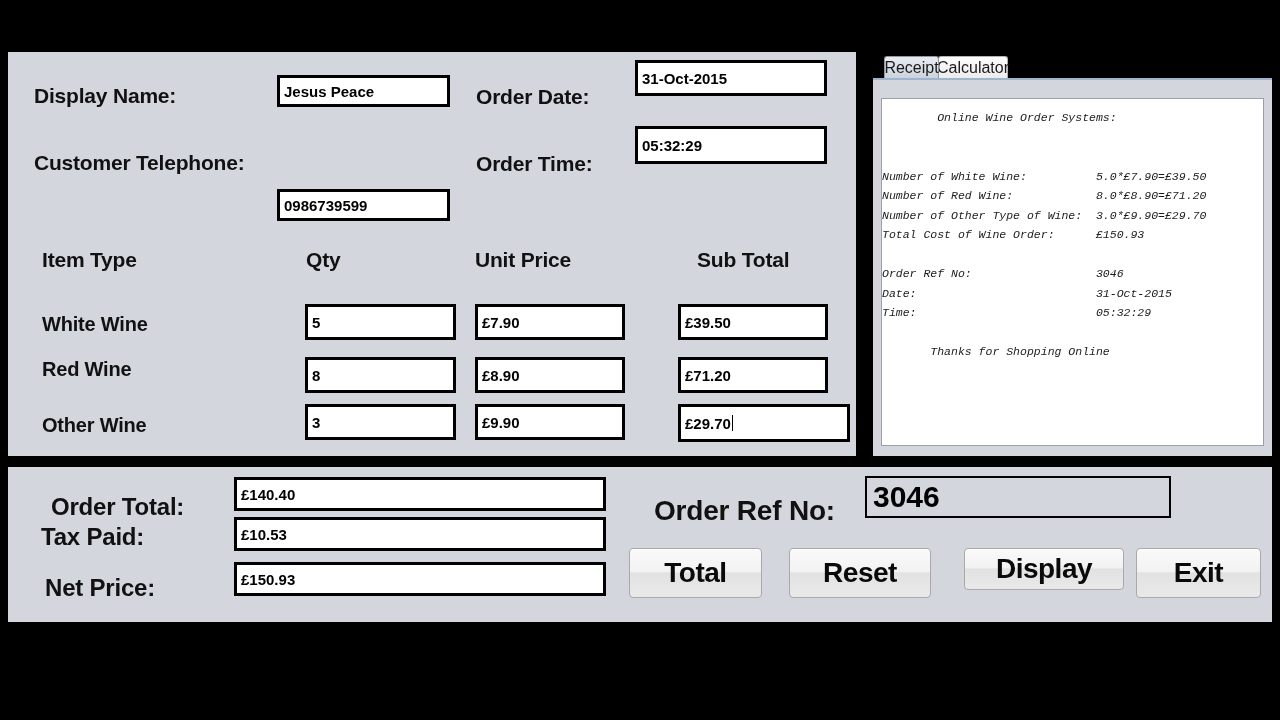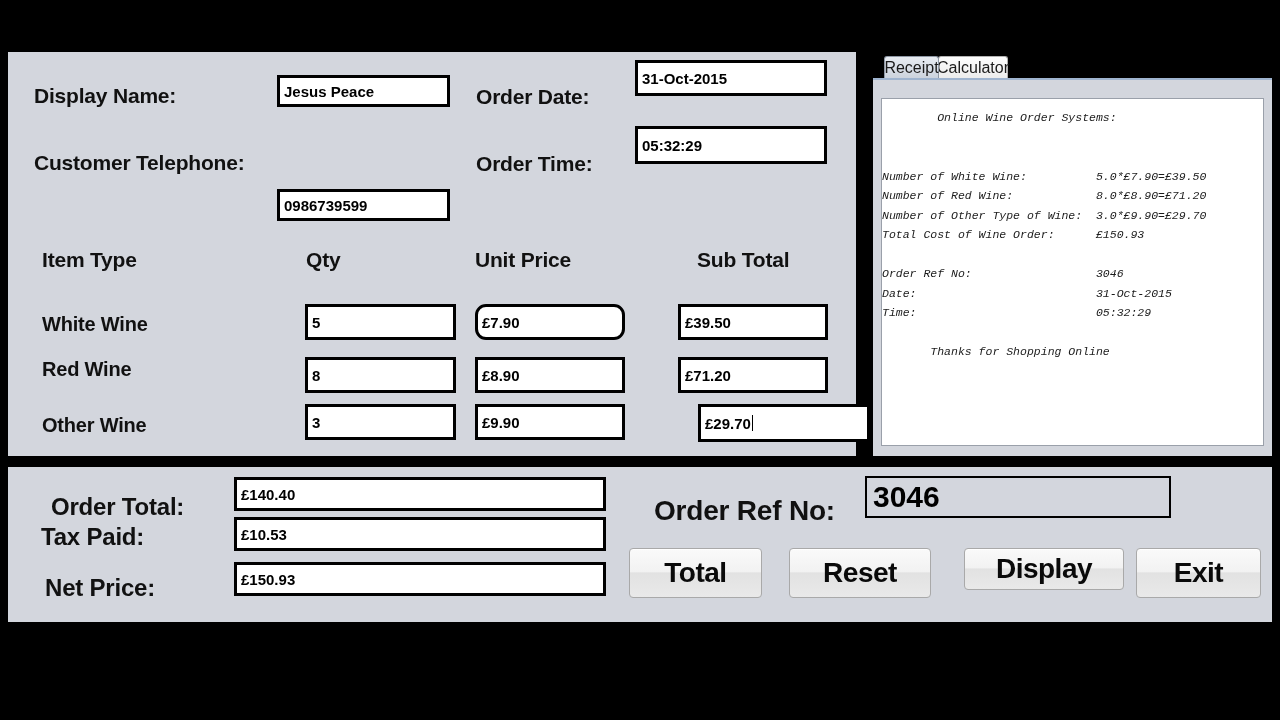--- a/index.html
+++ b/index.html
@@ -193,32 +193,32 @@
 
     <div class="tf" style="left:627px; top:74px; width:192px; height:38px;">05:32:29</div>
 
     <div class="lbl lbl-hdr" style="left:34px; top:196px;">Item Type</div>
     <div class="lbl lbl-hdr" style="left:298px; top:196px;">Qty</div>
     <div class="lbl lbl-hdr" style="left:467px; top:196px;">Unit Price</div>
     <div class="lbl lbl-hdr" style="left:689px; top:196px;">Sub Total</div>
 
     <div class="lbl lbl-row" style="left:34px; top:261px;">White Wine</div>
     <div class="tf" style="left:297px; top:252px; width:151px; height:36px;">5</div>
-    <div class="tf" style="left:467px; top:252px; width:150px; height:36px;border-radius:11px;">£7.90</div>
+    <div class="tf" style="left:467px; top:252px; width:150px; height:36px;">£7.90</div>
     <div class="tf" style="left:670px; top:252px; width:150px; height:36px;">£39.50</div>
 
     <div class="lbl lbl-row" style="left:34px; top:306px;">Red Wine</div>
     <div class="tf" style="left:297px; top:305px; width:151px; height:36px;">8</div>
     <div class="tf" style="left:467px; top:305px; width:150px; height:36px;">£8.90</div>
     <div class="tf" style="left:670px; top:305px; width:150px; height:36px;">£71.20</div>
 
     <div class="lbl lbl-row" style="left:34px; top:362px;">Other  Wine</div>
     <div class="tf" style="left:297px; top:352px; width:151px; height:36px;">3</div>
     <div class="tf" style="left:467px; top:352px; width:150px; height:36px;">£9.90</div>
-    <div class="tf" style="left:690px; top:352px; width:172px; height:38px;">
+    <div class="tf" style="left:670px; top:352px; width:172px; height:38px;">
         <span>£29.70</span>
         <span class="caret"></span>
       </div>
 
   </div>
 
   <div id="tabstrip">
     <div class="tab selected" style="left:11px; width:55px;">Receipt</div>
     <div class="tab unselected" style="left:65px; width:70px;">Calculator</div>
   </div>

